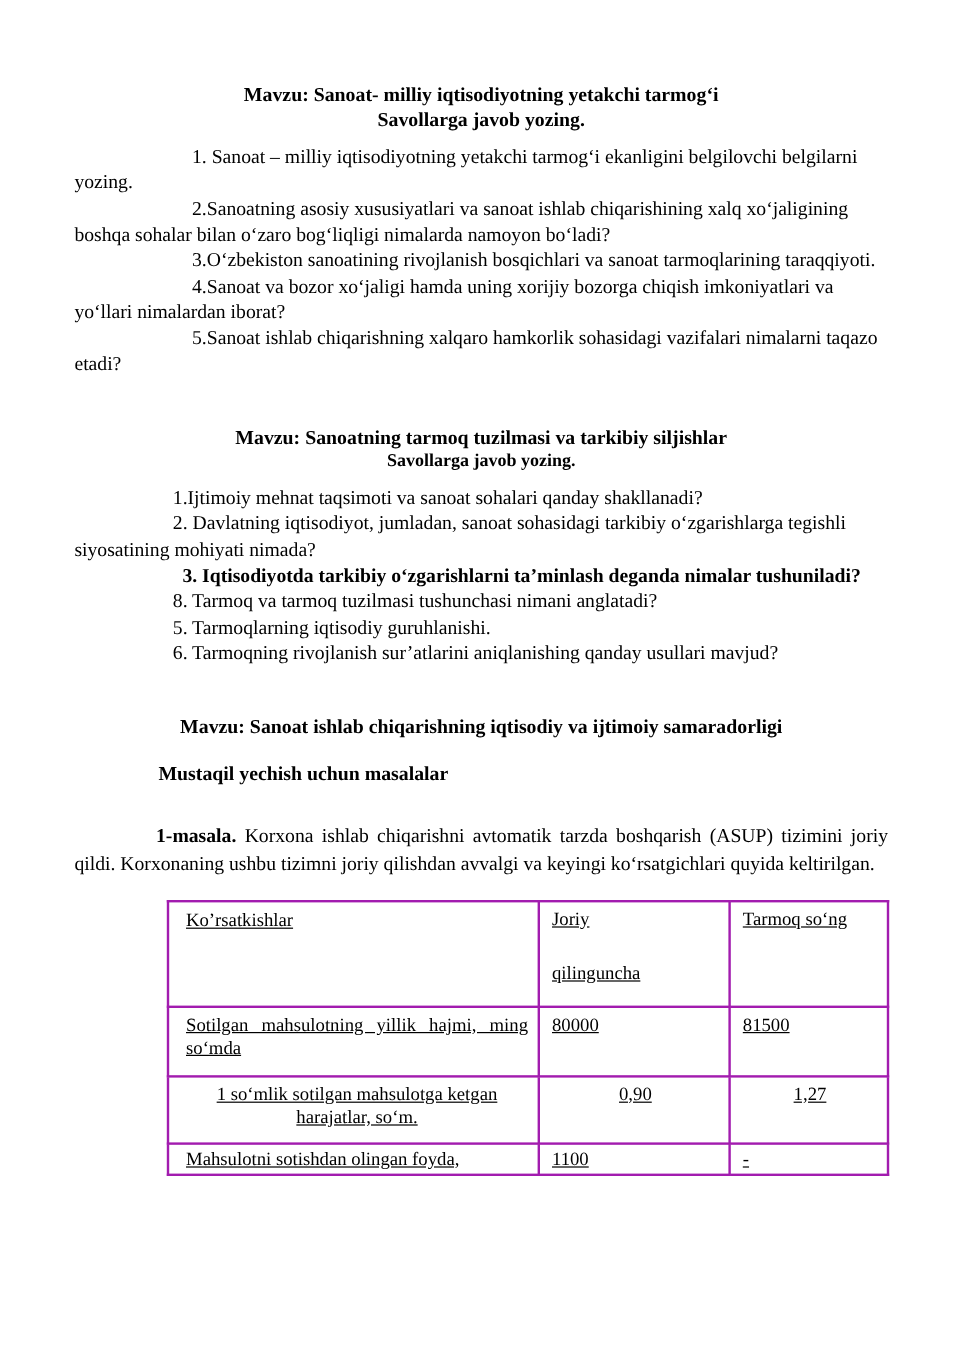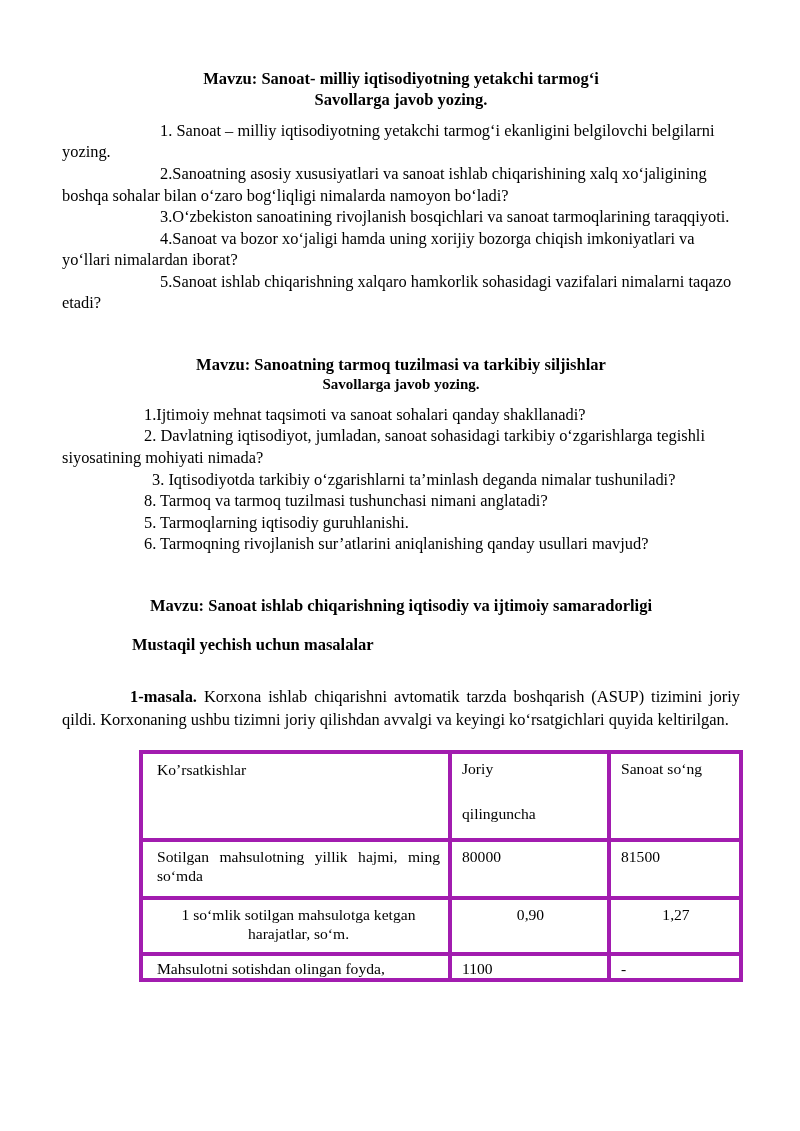--- a/index.html
+++ b/index.html
@@ -50,21 +50,21 @@
   }
 
   
   p.body {
     margin: 0;
     font-size: 16.4px;
     line-height: 1.315;
     text-align: left;
   }
   .indent-lg { text-indent: 98px; }
-  .indent-md { text-indent: 90px; }
+  .indent-md { text-indent: 90px; font-weight: bold; }
   .indent-sm { text-indent: 82px; }
 
   p.justify {
     margin: 0;
     font-size: 16.4px;
     line-height: 1.40;
     text-align: justify;
     text-justify: inter-word;
     text-indent: 68px;
   }
@@ -85,24 +85,25 @@
     width: 600px;
     table-layout: fixed;
     font-size: 15.6px;
     line-height: 1.25;
   }
   table.data col.c1 { width: 309px; }
   table.data col.c2 { width: 159px; }
   table.data col.c3 { width: 132px; }
 
   table.data td {
-    border: 4px solid #a21caf;
+    border: 2px solid #a21caf;
     vertical-align: top;
     padding: 5px 8px 5px 9px;
     box-sizing: border-box;
+    text-decoration: underline;
   }
   table.data td.label {
     text-align: justify;
     text-justify: inter-word;
     padding-left: 14px;
   }
   table.data td.val {
     text-align: left;
     padding-left: 10px;
   }
@@ -166,21 +167,21 @@
       <table class="data">
         <colgroup>
           <col class="c1">
             <col class="c2">
             <col class="c3">
         </colgroup>
         <tbody>
           <tr class="hdr">
             <td class="label">Ko’rsatkishlar</td>
             <td class="val"><span>Joriy</span><span class="l2">qilinguncha</span></td>
-            <td class="val">Sanoat so‘ng</td>
+            <td class="val">Tarmoq so‘ng</td>
           </tr>
           <tr class="r1">
             <td class="label">Sotilgan mahsulotning yillik hajmi, ming so‘mda</td>
             <td class="val">80000</td>
             <td class="val">81500</td>
           </tr>
           <tr class="r2">
             <td class="label">1 so‘mlik sotilgan mahsulotga ketgan harajatlar, so‘m.</td>
             <td class="val">0,90</td>
             <td class="val">1,27</td>

